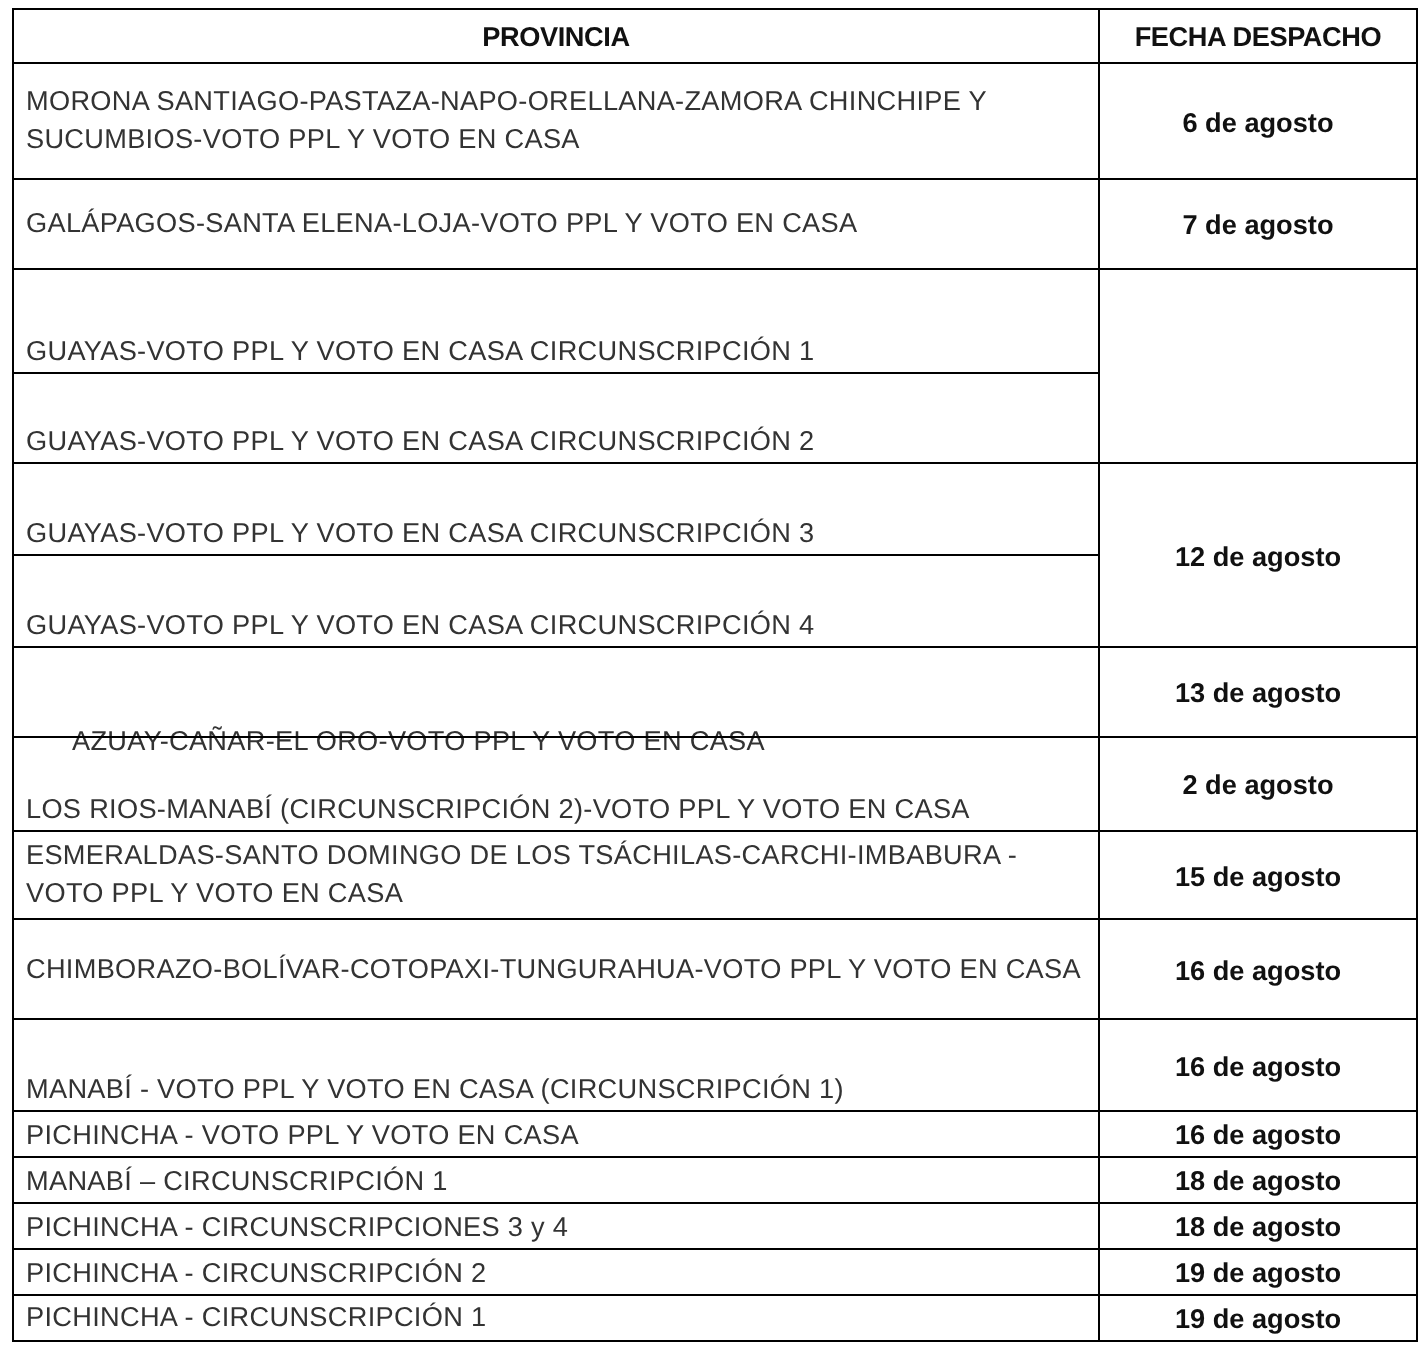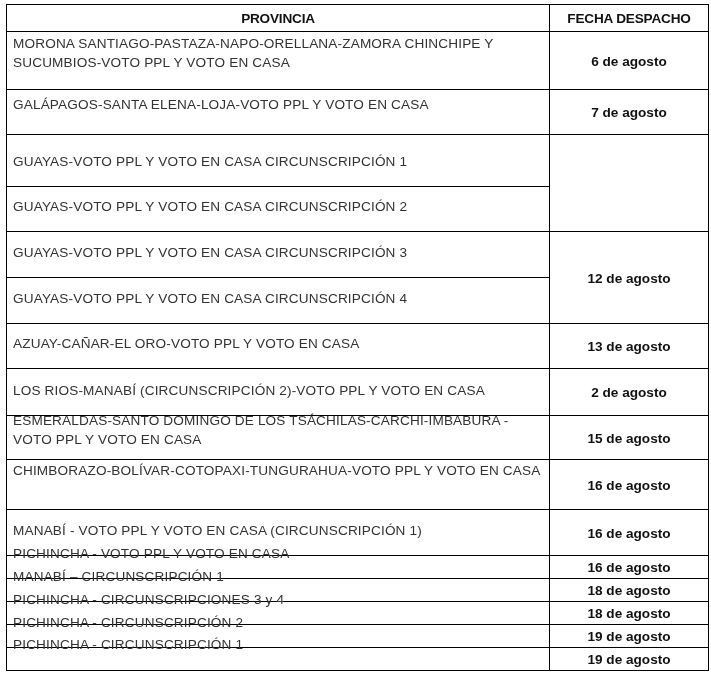--- a/index.html
+++ b/index.html
@@ -4,21 +4,21 @@
 <style>
   html, body { margin: 0; padding: 0; background: #ffffff; }
   body { width: 711px; height: 676px; position: relative; overflow: hidden;
          font-family: "Liberation Sans", "DejaVu Sans", sans-serif; }
   .tbl { position: absolute; left: 6px; top: 4px; width: 703px; height: 667px;
          border: 1.5px solid #000; box-sizing: border-box; }
   .hline { position: absolute; height: 0; border-top: 1.5px solid #000; }
   .vline { position: absolute; width: 0; border-left: 1.5px solid #000; top: 0; bottom: 0; left: 542px; }
   .cell { position: absolute; box-sizing: border-box; color: #333; font-size: 13.6px;
           letter-spacing: 0.15px; line-height: 19px; }
-  .prov { left: 0; width: 542px; padding-left: 6px; display: flex; flex-direction: column; justify-content: flex-end; padding-bottom: 16px; }
+  .prov { left: 0; width: 542px; padding-left: 6px; display: flex; flex-direction: column; justify-content: flex-end; padding-bottom: 2px; }
   .prov.center { justify-content: center; }
   .fecha { left: 543px; width: 158px; display: flex; align-items: center; justify-content: center;
            font-weight: bold; color: #111; font-size: 13.6px; letter-spacing: 0; }
   .hdr { font-weight: bold; color: #111; font-size: 13.6px; letter-spacing: -0.2px;
          display: flex; align-items: center; justify-content: center; }
 </style>
 </head>
 <body>
 
 <div class="tbl">
@@ -45,21 +45,21 @@
   <div class="cell prov" style="top:182px;height:45px;">GUAYAS-VOTO PPL Y VOTO EN CASA CIRCUNSCRIPCIÓN 2</div>
   <div class="hline" style="left:0;right:0;top:226px;"></div>
 
   <div class="cell prov" style="top:227px;height:46px;">GUAYAS-VOTO PPL Y VOTO EN CASA CIRCUNSCRIPCIÓN 3</div>
   <div class="hline" style="left:0;width:542px;top:272px;"></div>
 
   <div class="cell prov" style="top:273px;height:46px;">GUAYAS-VOTO PPL Y VOTO EN CASA CIRCUNSCRIPCIÓN 4</div>
   <div class="cell fecha" style="top:227px;height:92px;">12 de agosto</div>
   <div class="hline" style="left:0;right:0;top:318px;"></div>
 
-  <div class="cell prov" style="top:319px;height:45px;">AZUAY-CAÑAR-EL ORO-VOTO PPL Y VOTO EN CASA</div>
+  <div class="cell prov" style="top:332px;height:45px;margin-left:23px;">AZUAY-CAÑAR-EL ORO-VOTO PPL Y VOTO EN CASA</div>
   <div class="cell fecha" style="top:319px;height:45px;">13 de agosto</div>
   <div class="hline" style="left:0;right:0;top:363px;"></div>
 
   <div class="cell prov" style="top:364px;height:47px;">LOS RIOS-MANABÍ (CIRCUNSCRIPCIÓN 2)-VOTO PPL Y VOTO EN CASA</div>
   <div class="cell fecha" style="top:364px;height:47px;">2 de agosto</div>
   <div class="hline" style="left:0;right:0;top:410px;"></div>
 
   <div class="cell prov" style="top:411px;height:44px;justify-content:center;">
       <span style="display:block;width:535px;">ESMERALDAS-SANTO DOMINGO DE LOS TSÁCHILAS-CARCHI-IMBABURA - VOTO PPL Y VOTO EN CASA</span>
     </div>

